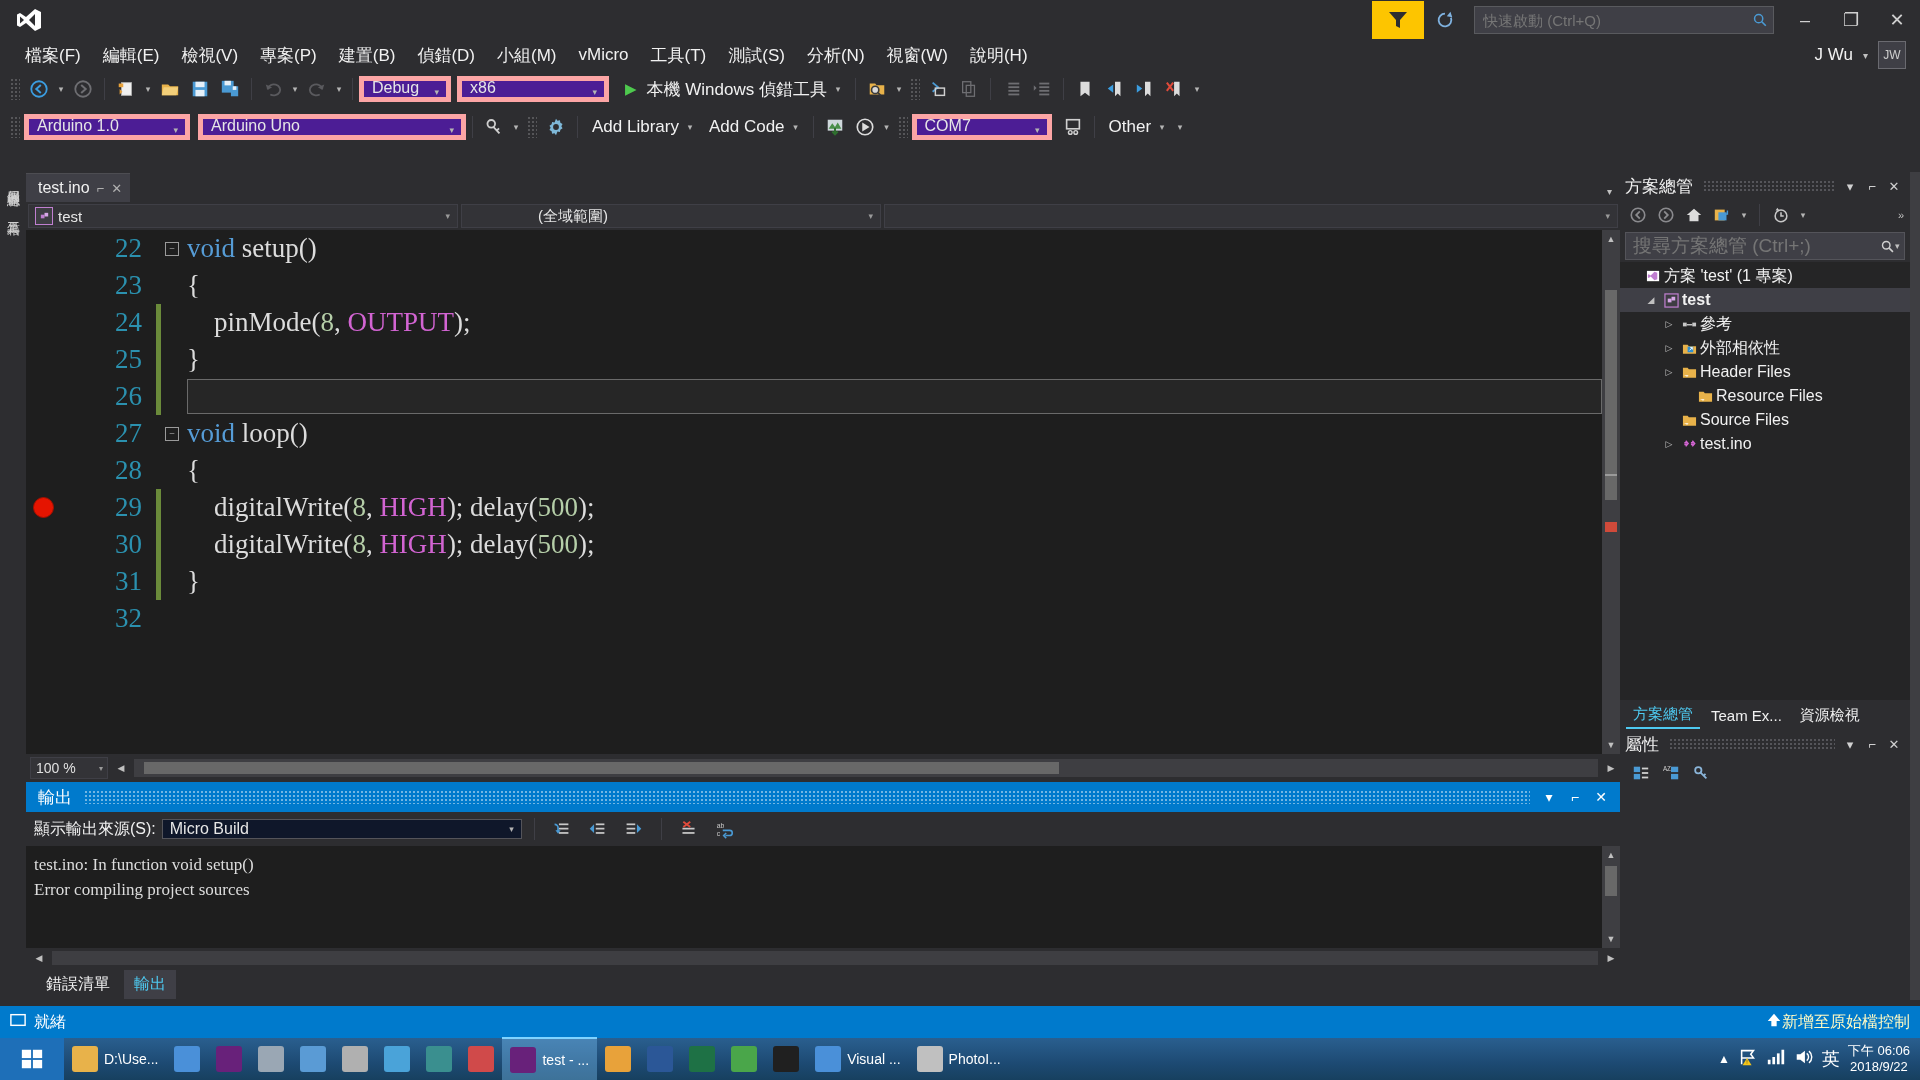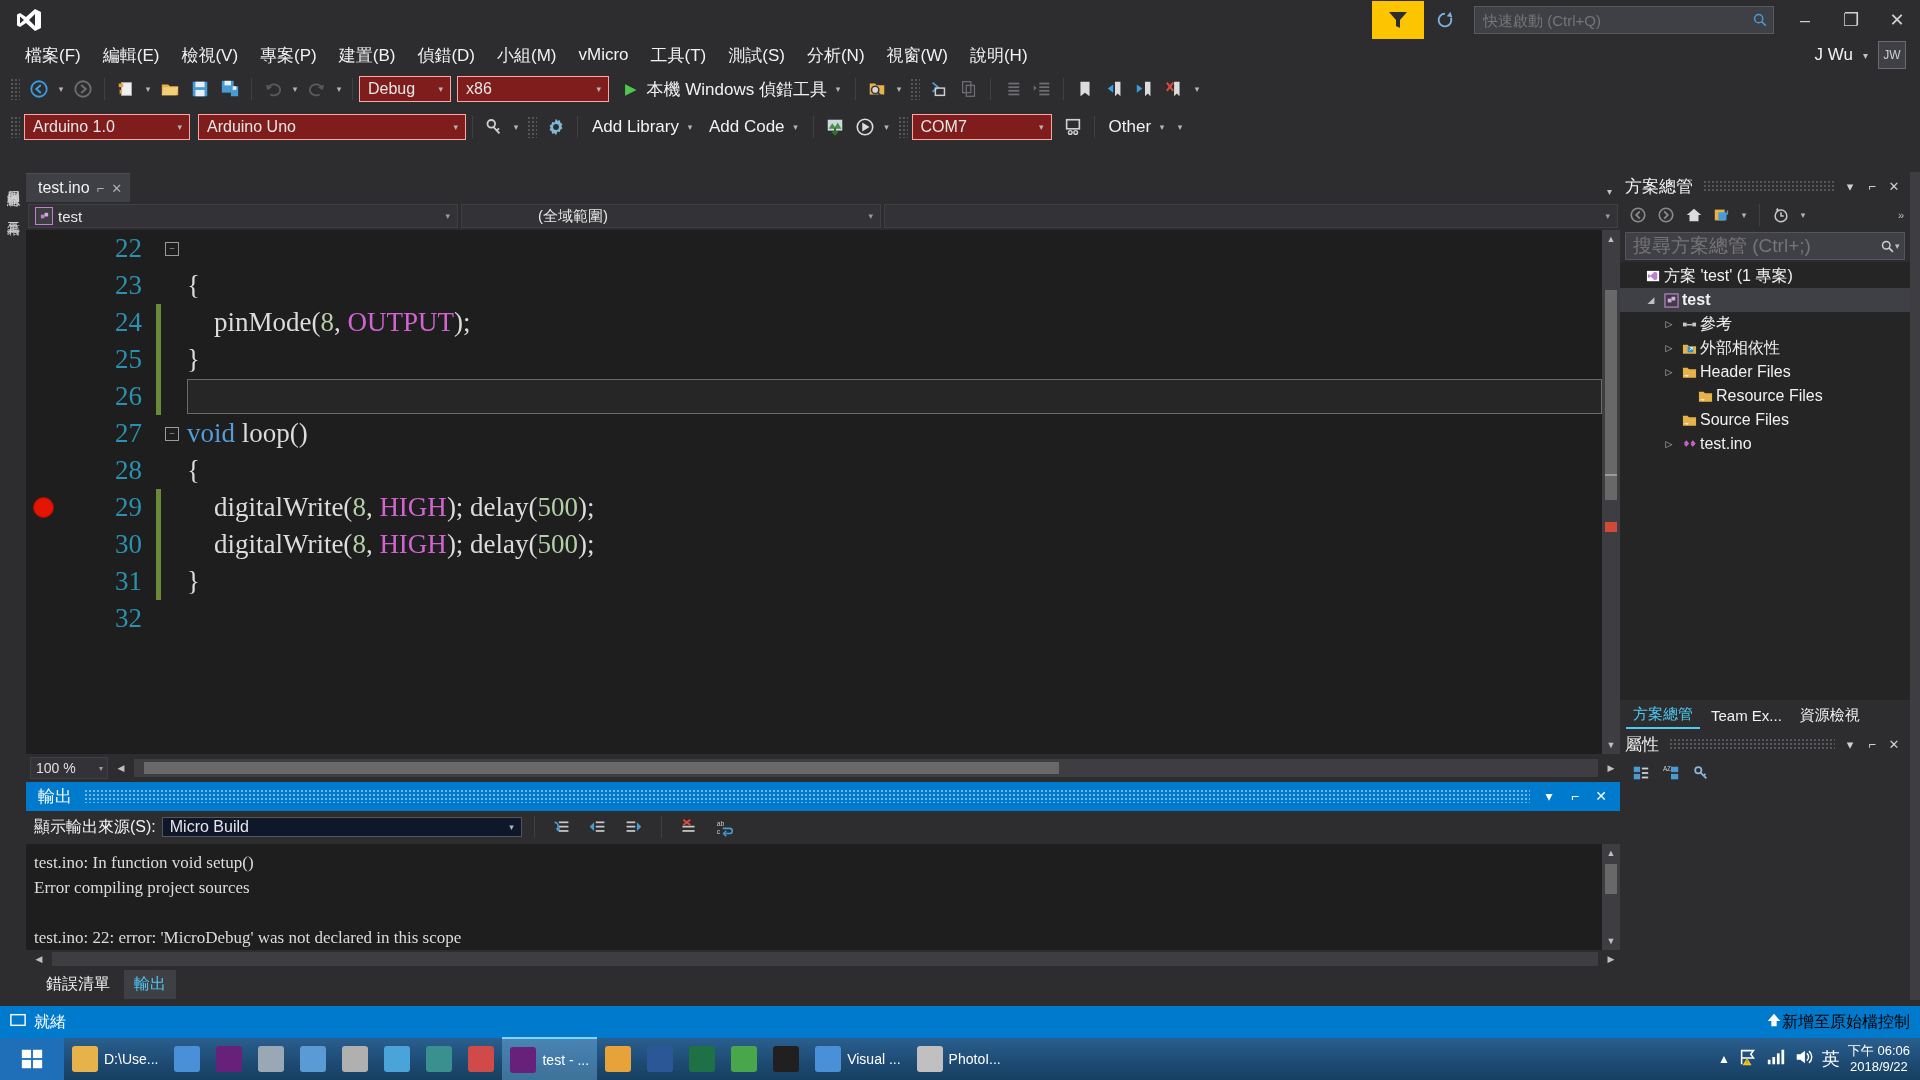--- a/index.html
+++ b/index.html
@@ -44,21 +44,21 @@
 
   
   .toolbar{height:38px;background:#2d2d30;display:flex;align-items:center;padding-left:6px;}
   .grip{width:10px;height:22px;margin:0 4px;
     background-image:radial-gradient(#5a5a5e 1px, transparent 1px);
     background-size:4px 4px;opacity:.9;}
   .tb-btn{width:30px;height:30px;display:flex;align-items:center;justify-content:center;}
   .tb-arrow{width:14px;height:30px;display:flex;align-items:center;justify-content:center;color:#b4b4b4;font-size:9px;}
   .tb-sep{width:1px;height:22px;background:#3f3f46;margin:0 6px;}
   .tb-combo{
-    height:26px;background:#7f1d1d;border:1px solid #fca5a5;display:flex;align-items:center;
+    height:26px;background:#4c1d95;border:5px solid #fca5a5;display:flex;align-items:flex-end;
     color:#e6e6e6;font-size:16px;padding-left:8px;box-sizing:border-box;
   }
   .tb-combo .cb-arrow{margin-left:auto;padding:0 7px;color:#b4b4b4;font-size:9px;}
   .tb-text{font-size:17px;color:#f1f1f1;padding:0 4px;white-space:nowrap;}
   .tb-label-btn{display:flex;align-items:center;height:28px;padding:0 4px;}
   .run-green{color:#4ec94e;font-size:15px;margin-right:6px;}
 
   
   .main{position:absolute;top:172px;left:0;right:0;bottom:80px;display:flex;}
 
@@ -156,21 +156,21 @@
   .se-tab.active{color:#4ec9f0;border-bottom:2px solid #4ec9f0;}
   .props-body{height:270px;background:#2d2d30;display:flex;flex-direction:column;}
   .props-toolbar{height:30px;display:flex;align-items:center;gap:4px;padding-left:8px;}
   .props-grid{flex:1;background:#2d2d30;}
   .dock-scroll{width:10px;background:#3e3e42;}
 
   
   .statusbar{position:absolute;left:0;right:0;bottom:42px;height:32px;background:#007acc;
     display:flex;align-items:center;padding:0 10px;}
   .status-left{display:flex;align-items:center;gap:8px;font-size:16px;color:#fff;}
-  .status-right{margin-left:auto;display:flex;align-items:center;gap:0;font-size:16px;color:#000000;}
+  .status-right{margin-left:auto;display:flex;align-items:center;gap:0;font-size:16px;color:#fef9c3;}
 
   
   .taskbar{position:absolute;left:0;right:0;bottom:0;height:42px;
     background:linear-gradient(180deg,#2a5f8f 0%,#1d4a73 60%,#17405f 100%);display:flex;align-items:center;}
   .start-btn{width:64px;height:42px;background:#1e6fb8;display:flex;align-items:center;justify-content:center;}
   .tb-item{height:42px;display:flex;align-items:center;gap:6px;padding:0 8px;max-width:130px;overflow:hidden;}
   .tb-item .tlabel{font-size:14px;color:#fff;white-space:nowrap;overflow:hidden;text-overflow:ellipsis;}
   .tb-item.active{background:rgba(120,190,240,.40);border-top:2px solid #7fd3ff;}
   .tray{margin-left:auto;display:flex;align-items:center;gap:8px;padding-right:10px;height:42px;}
   .tray .clock{font-size:13px;color:#fff;line-height:1.25;text-align:center;}
@@ -485,21 +485,21 @@
           <span class="na">▾</span>
         </div>
         <div class="nav-combo" style="flex:1">
           <span></span>
           <span class="na">▾</span>
         </div>
       </div>
 
       <div class="code-area">
         <div class="code-scroll" id="code-lines">
-            <div class="code-line"><div style="width: 34px; flex: 0 0 auto; display: flex; align-items: center; justify-content: center;"></div><div class="lineno">22</div><div class="chg-bar"></div><div class="fold"><div class="fold-box">−</div></div></div>
+            <div class="code-line"><div style="width: 34px; flex: 0 0 auto; display: flex; align-items: center; justify-content: center;"></div><div class="lineno">22</div><div class="chg-bar"></div><div class="fold"><div class="fold-box">−</div></div><div class="code-text"><span class="kw">void</span><span class="fn"> setup()</span></div></div>
             <div class="code-line"><div style="width: 34px; flex: 0 0 auto; display: flex; align-items: center; justify-content: center;"></div><div class="lineno">23</div><div class="chg-bar"></div><div class="fold"></div><div class="code-text"><span class="fn">{</span></div></div>
             <div class="code-line"><div style="width: 34px; flex: 0 0 auto; display: flex; align-items: center; justify-content: center;"></div><div class="lineno">24</div><div class="chg-bar chg-green"></div><div class="fold"></div><div class="code-text"><span class="fn">    pinMode(</span><span class="num">8</span><span class="fn">, </span><span class="macro">OUTPUT</span><span class="fn">);</span></div></div>
             <div class="code-line"><div style="width: 34px; flex: 0 0 auto; display: flex; align-items: center; justify-content: center;"></div><div class="lineno">25</div><div class="chg-bar chg-green"></div><div class="fold"></div><div class="code-text"><span class="fn">}</span></div></div>
             <div class="code-line"><div style="width: 34px; flex: 0 0 auto; display: flex; align-items: center; justify-content: center;"></div><div class="lineno">26</div><div class="chg-bar chg-green"></div><div class="fold"></div><div class="code-text"><div class="sel-box"></div></div></div>
             <div class="code-line"><div style="width: 34px; flex: 0 0 auto; display: flex; align-items: center; justify-content: center;"></div><div class="lineno">27</div><div class="chg-bar"></div><div class="fold"><div class="fold-box">−</div></div><div class="code-text"><span class="kw">void</span><span class="fn"> loop()</span></div></div>
             <div class="code-line"><div style="width: 34px; flex: 0 0 auto; display: flex; align-items: center; justify-content: center;"></div><div class="lineno">28</div><div class="chg-bar"></div><div class="fold"></div><div class="code-text"><span class="fn">{</span></div></div>
             <div class="code-line"><div style="width: 34px; flex: 0 0 auto; display: flex; align-items: center; justify-content: center;"><div class="bp-dot"></div></div><div class="lineno">29</div><div class="chg-bar chg-green"></div><div class="fold"></div><div class="code-text"><span class="fn">    digitalWrite(</span><span class="num">8</span><span class="fn">, </span><span class="macro">HIGH</span><span class="fn">); delay(</span><span class="num">500</span><span class="fn">);</span></div></div>
             <div class="code-line"><div style="width: 34px; flex: 0 0 auto; display: flex; align-items: center; justify-content: center;"></div><div class="lineno">30</div><div class="chg-bar chg-green"></div><div class="fold"></div><div class="code-text"><span class="fn">    digitalWrite(</span><span class="num">8</span><span class="fn">, </span><span class="macro">HIGH</span><span class="fn">); delay(</span><span class="num">500</span><span class="fn">);</span></div></div>
             <div class="code-line"><div style="width: 34px; flex: 0 0 auto; display: flex; align-items: center; justify-content: center;"></div><div class="lineno">31</div><div class="chg-bar chg-green"></div><div class="fold"></div><div class="code-text"><span class="fn">}</span></div></div>
             <div class="code-line"><div style="width: 34px; flex: 0 0 auto; display: flex; align-items: center; justify-content: center;"></div><div class="lineno">32</div><div class="chg-bar"></div><div class="fold"></div><div class="code-text"><span class="fn"></span></div></div>
@@ -588,21 +588,20 @@
                 <path d="M9 12 h8 a3 3 0 0 1 0 6 h-5" stroke="#4a9ad4" stroke-width="1.8" fill="none"></path>
                 <path d="M13 15 l-3 3 l3 3" stroke="#4a9ad4" stroke-width="1.8" fill="none"></path>
               </svg>
           </div>
         </div>
         <div class="out-body">
           <div class="out-text" id="out-lines">
               <div class="out-line">test.ino: In function void setup()</div>
               <div class="out-line">Error compiling project sources</div>
               <div class="out-line"></div>
-              <div class="out-line">test.ino: 22: error: 'MicroDebug' was not declared in this scope</div>
             </div>
           <div class="v-scroll">
             <div class="arw">▲</div>
             <div class="thumb" style="top:20px;height:30px"></div>
             <div class="arw" style="position:absolute;bottom:0;left:0;right:0">▼</div>
           </div>
         </div>
         <div class="h-scroll-row" style="height:20px">
           <div class="h-arw">◀</div>
           <div class="h-track" style="height:14px"></div>

